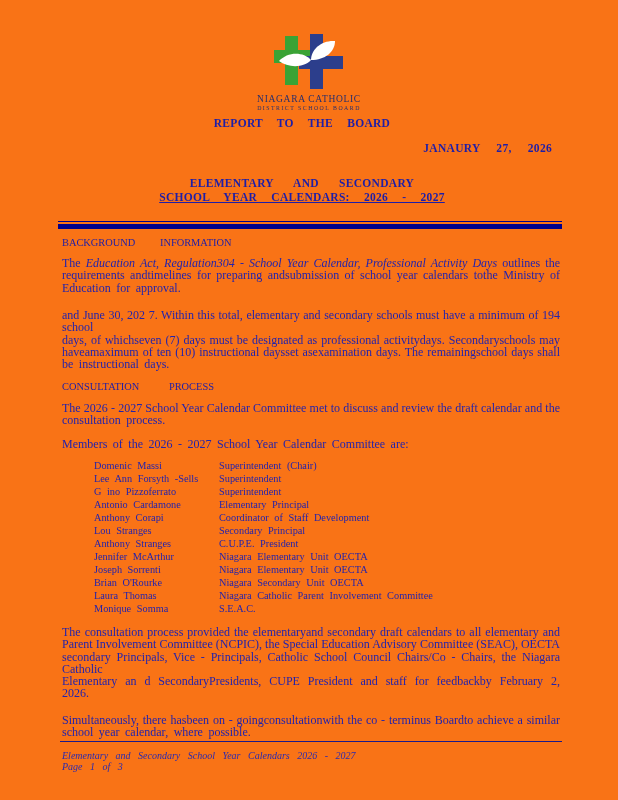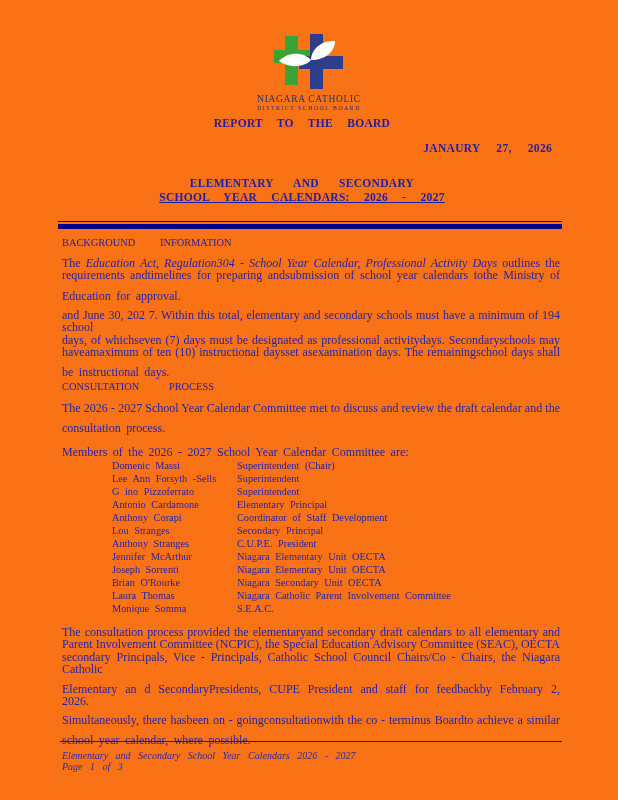--- a/index.html
+++ b/index.html
@@ -22,26 +22,26 @@
   .rule-double{position:absolute;left:58px;right:56px;top:221px;border-top:1.6px solid #00008b;}
   .rule-double .bar{height:4.5px;background:#00008b;margin-top:2px;}
   
   .h2{position:absolute;left:62px;font-weight:normal;font-size:10.4px;color:#1e1ea8;}
   .hb{top:237px;word-spacing:22px;}
   .hc{top:381px;word-spacing:27px;}
   
   .para{position:absolute;left:62px;width:498px;font-size:12px;line-height:12.3px;}
   .p1{top:257px}.p2{top:309px}.p3{top:402px}.pm{top:438px}.p5{top:626px}.p6{top:714px}
   .tline{text-align:justify;text-align-last:justify;min-height:12.3px;}
-  .tline.last{text-align-last:left;word-spacing:2.5px;margin-top:8px;}
+  .tline.last{text-align-last:left;word-spacing:2.5px;}
   .it{font-style:italic;}
   
   .clist{position:absolute;left:62px;top:459px;width:498px;font-size:10.3px;}
   .crow{display:flex;line-height:13px;}
-  .cname{margin-left:50px;width:125px;word-spacing:3px;flex:none;}
+  .cname{margin-left:32px;width:125px;word-spacing:3px;flex:none;}
   .crole{flex:1;word-spacing:3px;}
   
   .frule{position:absolute;left:60px;right:56px;top:741px;border-top:1.6px solid #1a1a8b;}
   .footer{position:absolute;left:62px;top:750px;font-style:italic;font-size:10px;
           line-height:11px;word-spacing:5px;color:#2a2ab0;}
 </style>
 </head>
 <body>
 
 <div class="page">

